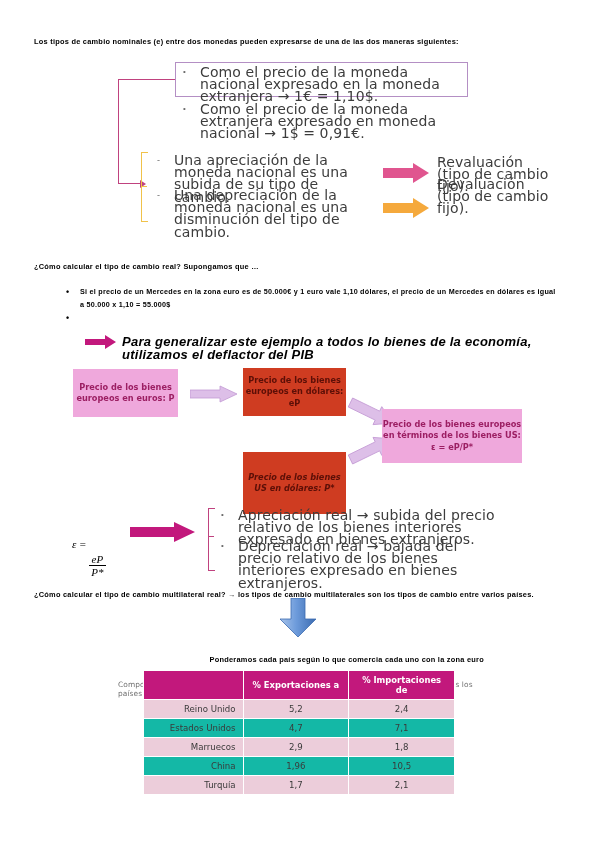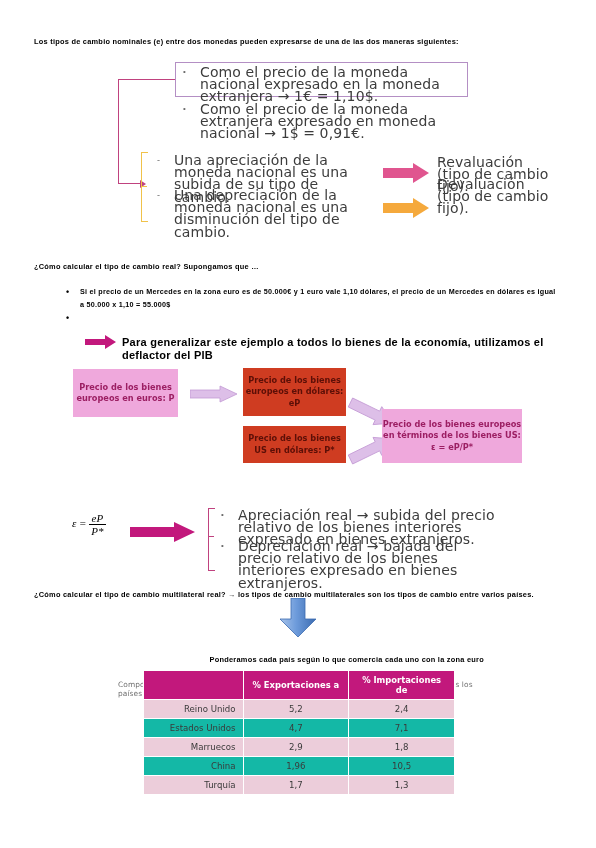--- a/index.html
+++ b/index.html
@@ -115,21 +115,21 @@
   .cbox.red   { background: #cf3c21; color: #5c0f07; }
 
   
   .formula {
     position: absolute;
     font-family: "Liberation Serif", serif;
     font-size: 11px;
     color: #000;
   }
   .frac { display: inline-block; vertical-align: middle; text-align: center; }
-  .frac .num { display: block; border-bottom: 1px solid #000; padding: 0 2px; font-style: italic; }
+  .frac .num { display: block; border-bottom: 1px solid #000; padding: 0 2px; font-style: italic; margin-top: 41px; }
   .frac .den { display: block; padding: 0 2px; font-style: italic; }
 
   
   .mbracket {
     position: absolute; left: 208px; top: 508px;
     width: 7px; height: 63px;
     border-left: 1.2px solid #c0427f;
     border-top: 1.2px solid #c0427f;
     border-bottom: 1.2px solid #c0427f;
   }
@@ -232,33 +232,33 @@
 
   <div class="narr-bullet" style="left:80px; top:312px; width:470px;">
     <span class="bdot">•</span>
   </div>
 
   <div class="arrow-right" style="left:85px; top:335px;">
     <svg width="32" height="14" viewBox="0 0 32 14">
       <polygon points="0,4 20,4 20,0 31,7 20,14 20,10 0,10" fill="#c2187c"></polygon>
     </svg>
   </div>
-  <div class="narr" style="left:122px; top:336px; width:440px; font-size:11px;">Para generalizar este ejemplo a todos lo bienes de la economía, utilizamos el deflactor del PIB</div>
+  <div class="narr" style="left:122px; top:336px; width:440px; font-size:13px;font-style:italic;">Para generalizar este ejemplo a todos lo bienes de la economía, utilizamos el deflactor del PIB</div>
 
   <div class="cbox pink" style="left:73px; top:369px; width:105px; height:48px;">Precio de los bienes europeos en euros: P</div>
 
   <div class="arrow-right" style="left:190px; top:385px;">
     <svg width="48" height="18" viewBox="0 0 48 18">
       <polygon points="0,5 30,5 30,1 47,9 30,17 30,13 0,13" fill="#ddbfe8" stroke="#c39ad4" stroke-width="0.8"></polygon>
     </svg>
   </div>
 
   <div class="cbox red" style="left:243px; top:368px; width:103px; height:48px;">Precio de los bienes europeos en dólares: eP</div>
 
-  <div class="cbox red" style="left:243px; top:426px; width:103px; height:37px;">Precio de los bienes US en dólares: P*</div>
+  <div class="cbox red" style="left:243px; top:452px; width:103px; height:62px;font-style:italic;">Precio de los bienes US en dólares: P*</div>
 
   <div class="arrow-right" style="left:348px; top:396px;">
     <svg width="48" height="34" viewBox="0 0 48 34">
       <g transform="rotate(26 24 17)">
         <polygon points="0,12 30,12 30,7 47,17 30,27 30,22 0,22" fill="#ddbfe8" stroke="#c39ad4" stroke-width="0.8"></polygon>
       </g>
     </svg>
   </div>
 
   <div class="arrow-right" style="left:348px; top:432px;">
@@ -342,18 +342,18 @@
         <td>1,8</td>
       </tr>
       <tr class="even">
         <td class="rowlbl">China</td>
         <td>1,96</td>
         <td>10,5</td>
       </tr>
       <tr class="odd">
         <td class="rowlbl">Turquía</td>
         <td>1,7</td>
-        <td>1,3</td>
+        <td>2,1</td>
       </tr>
     </tbody>
   </table>
 
 </div>
 
 </body></html>

